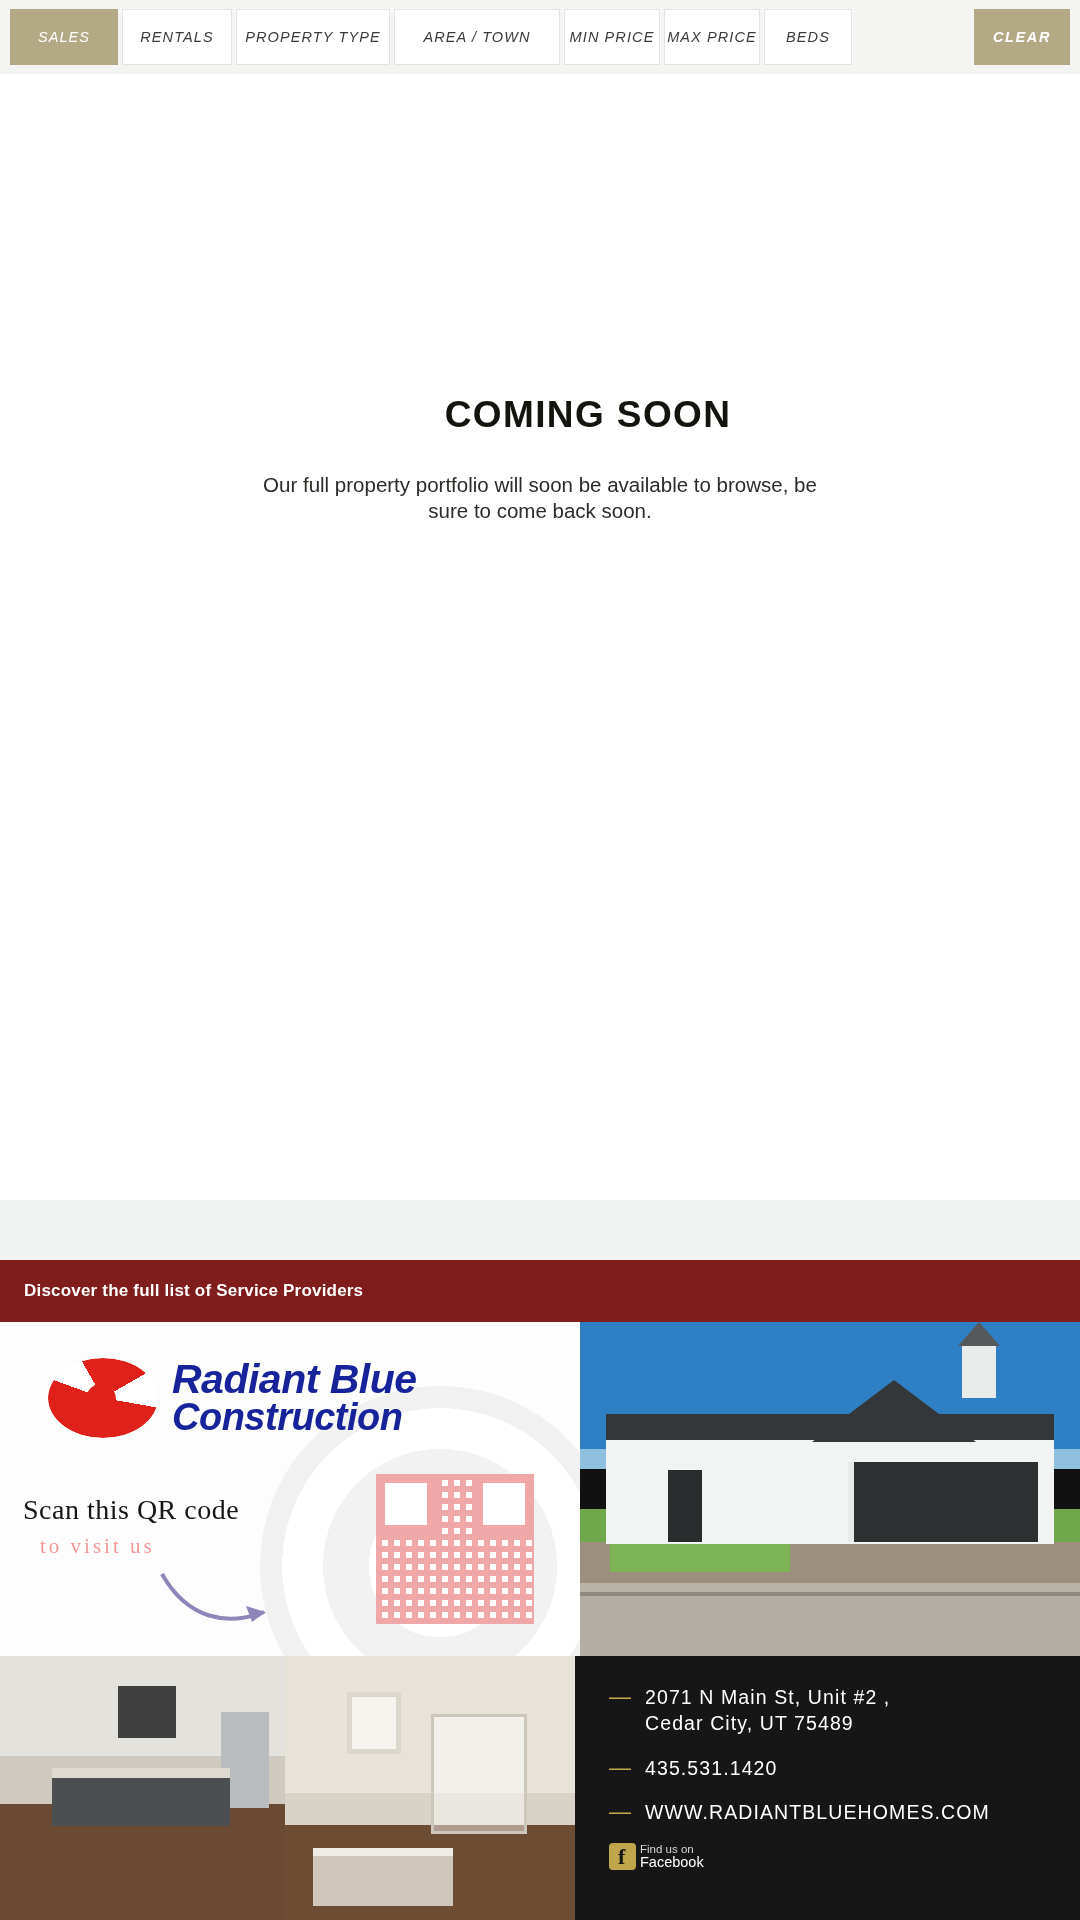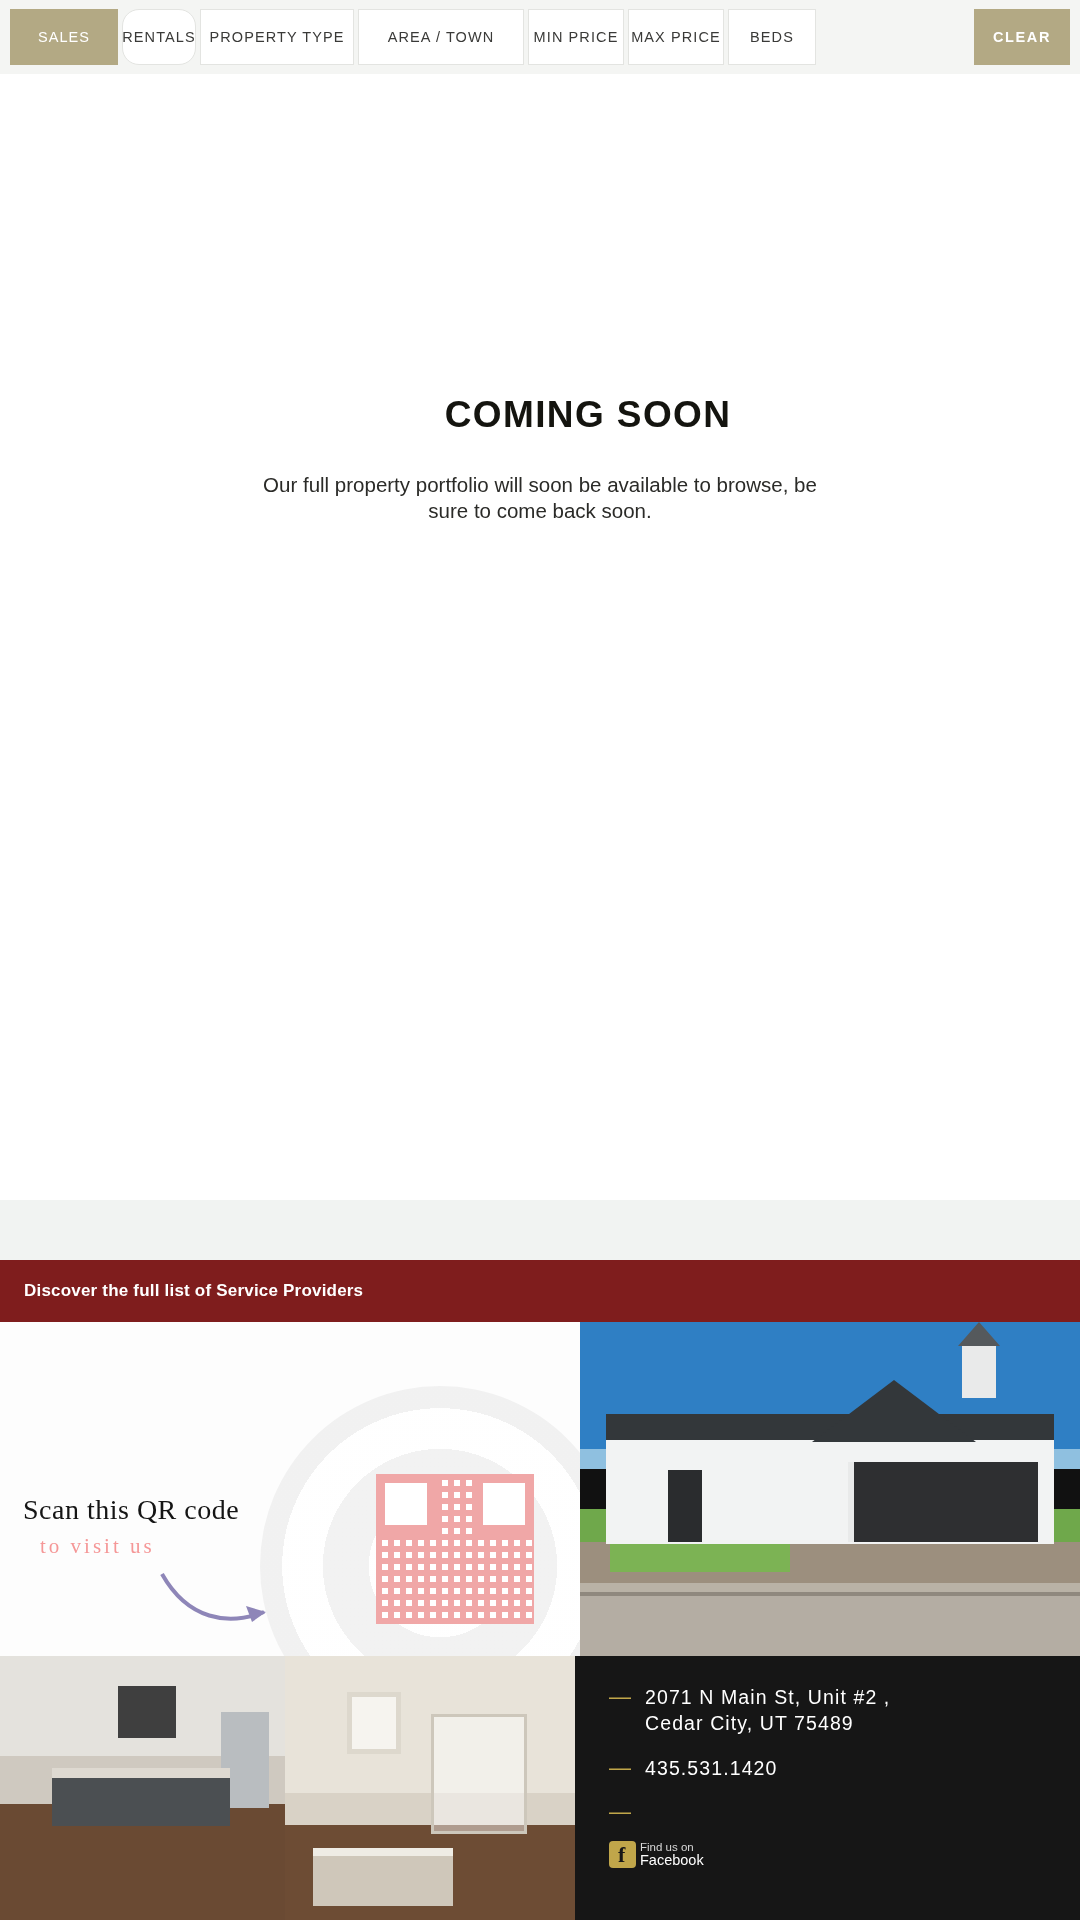--- a/index.html
+++ b/index.html
@@ -13,41 +13,42 @@
 
   
   .filterbar {
     width: 1080px;
     height: 74px;
     background: #f4f5f3;
     display: flex;
     align-items: stretch;
     padding: 9px 10px;
     gap: 4px;
+    font-style: italic;
   }
   .fb-item {
     background: #ffffff;
     border: 1px solid #e3e4e1;
     display: flex;
     align-items: center;
     justify-content: center;
     font-size: 14.5px;
     letter-spacing: 1.1px;
     color: #3a3a38;
     text-transform: uppercase;
     white-space: nowrap;
     padding: 0 14px;
   }
   .fb-item.sales {
     background: #b3a984;
     border-color: #b3a984;
     color: #ffffff;
     width: 108px;
   }
-  .fb-item.rentals { width: 74px; border-radius: 17px; }
+  .fb-item.rentals { width: 110px; }
   .fb-item.ptype   { width: 154px; }
   .fb-item.area    { width: 166px; }
   .fb-item.minp    { width: 96px; }
   .fb-item.maxp    { width: 96px; }
   .fb-item.beds    { width: 88px; }
   .fb-item.clear {
     background: #b3a984;
     border-color: #b3a984;
     color: #ffffff;
     font-weight: bold;
@@ -446,20 +447,30 @@
   <div class="sp-text">Discover the full list of Service Providers</div>
 </div>
 
 <div class="ad">
 
   <div class="ad-top">
 
     <div class="ad-logo">
       <div class="watermark"></div>
 
+      <div class="logo-row">
+        <div class="logo-mark">
+          <div class="swirl"></div>
+          <div class="core"></div>
+        </div>
+        <div class="logo-text">
+          <div class="l1">Radiant Blue</div>
+          <div class="l2">Construction</div>
+        </div>
+      </div>
 
       <div class="scan-line">Scan this QR code</div>
       <div class="scan-line2">to visit us</div>
 
       <svg class="arrow" viewBox="0 0 120 60">
         <path d="M4 6 C 30 52, 70 58, 106 44" stroke="#8e86b8" stroke-width="4" fill="none"></path>
         <path d="M108 44 L 88 38 L 94 54 Z" fill="#8e86b8"></path>
       </svg>
 
       <div class="qr"></div>
@@ -496,20 +507,21 @@
           <div>2071 N Main St, Unit #2 ,</div>
           <div>Cedar City, UT 75489</div>
         </div>
       </div>
       <div class="c-row">
         <span class="dash">—</span>
         <div class="c-text">435.531.1420</div>
       </div>
       <div class="c-row">
         <span class="dash">—</span>
+        <div class="c-text">WWW.RADIANTBLUEHOMES.COM</div>
       </div>
       <div class="fb-social">
         <div class="fb-icon"></div>
         <div class="fb-labels">
           <div class="s1">Find us on</div>
           <div class="s2">Facebook</div>
         </div>
       </div>
     </div>
   </div>

